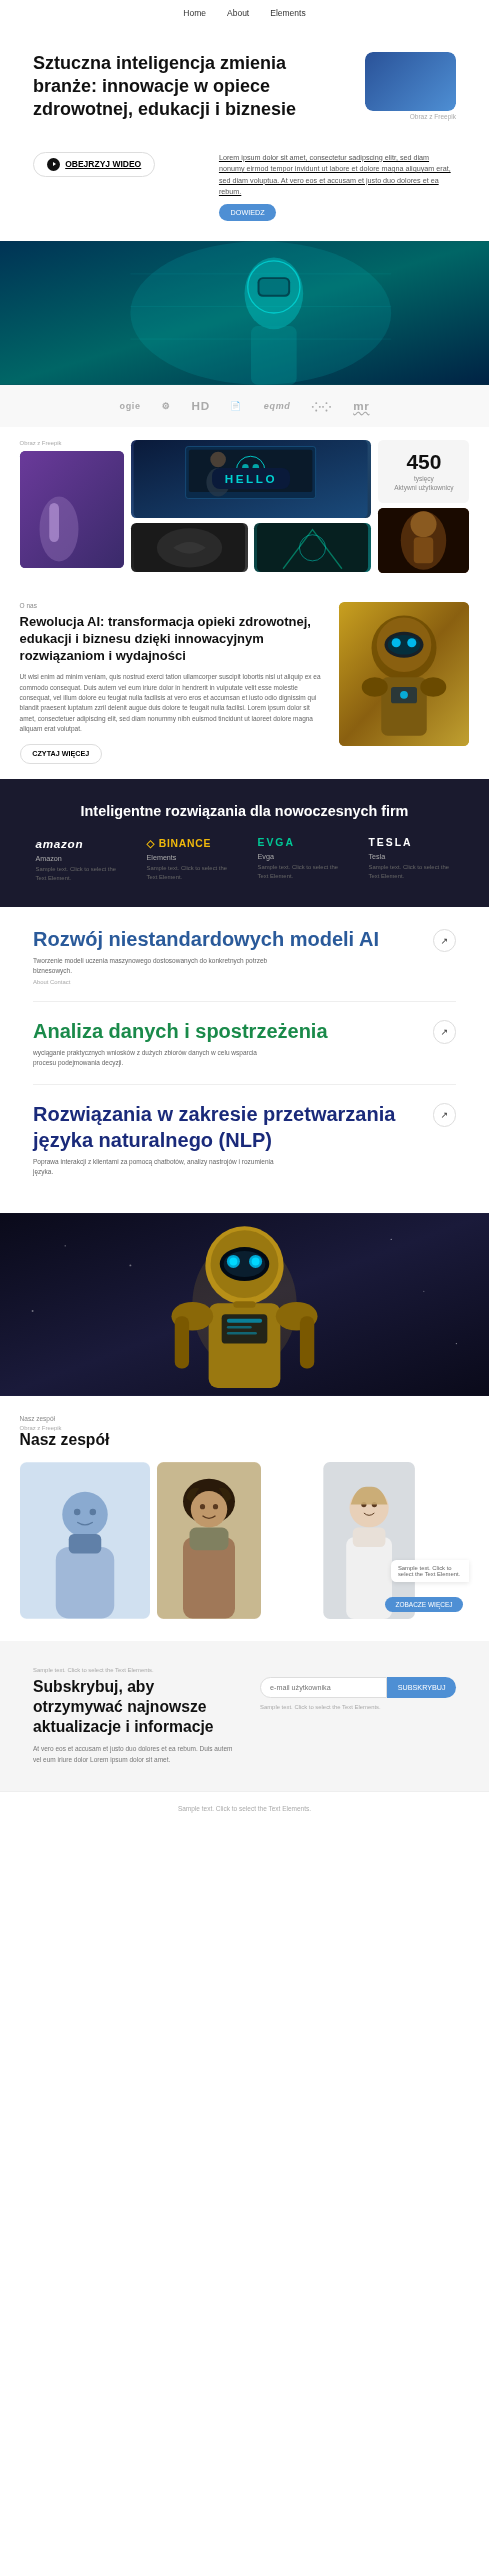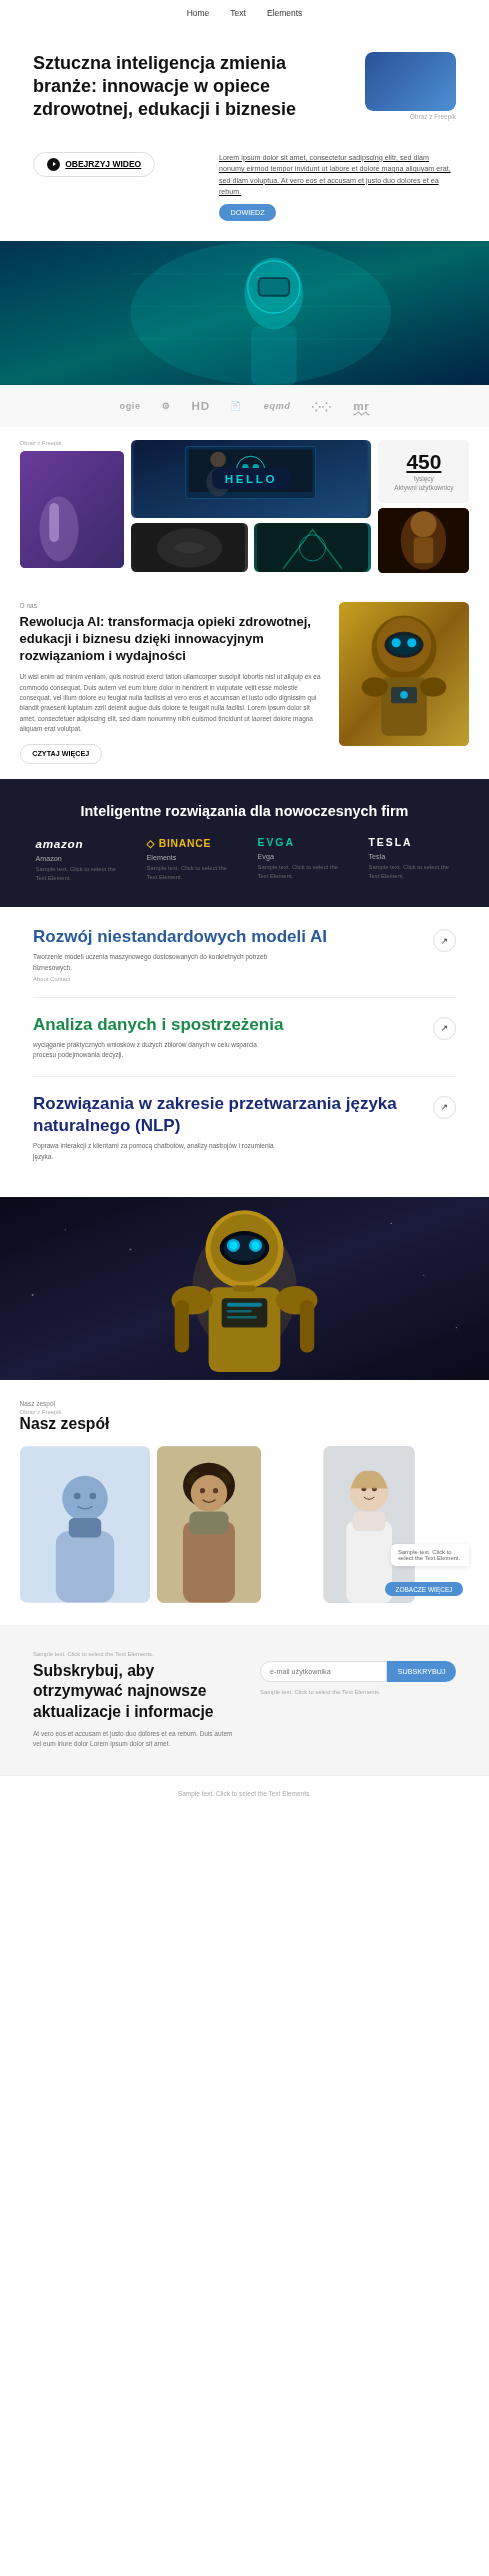--- a/index.html
+++ b/index.html
@@ -40,21 +40,21 @@
     .gallery-img-tall { width: 104px; height: 117px; background: linear-gradient(135deg, #4a3a7a, #7a5ab0); border-radius: 5.2px; }
     .gallery-center { flex: 1; display: flex; flex-direction: column; gap: 5.2px; }
     .gallery-img-wide { width: 100%; height: 78px; background: linear-gradient(135deg, #1a2a5a 0%, #2a5a8a 40%, #1a3a5a 100%); border-radius: 5.2px; position: relative; display: flex; align-items: center; justify-content: center; }
     .hello-badge { background: #0a1a3a; color: #00d0d0; font-size: 11.7px; font-weight: 700; padding: 3.9px 13px; border-radius: 8px; letter-spacing: 2.6px; }
     .gallery-bottom-row { display: flex; gap: 5.2px; }
     .gallery-img-sm { flex: 1; height: 49px; border-radius: 5.2px; }
     .gallery-img-sm.dark { background: linear-gradient(135deg, #1a1a1a, #3a3a3a); }
     .gallery-img-sm.teal { background: linear-gradient(135deg, #0a3a3a, #0a6a6a); }
     .gallery-right { width: 91px; display: flex; flex-direction: column; gap: 5.2px; }
     .count-box { background: #f5f5f5; border-radius: 5.2px; padding: 10.4px 7.8px; text-align: center; }
-    .count-number { font-size: 21px; font-weight: 700; color: #111; text-decoration: underline; }
+    .count-number { font-size: 21px; font-weight: 700; color: #111; }
     .count-label { font-size: 6.5px; color: #888; line-height: 1.4; }
     .gallery-img-robot { width: 100%; height: 65px; background: linear-gradient(135deg, #2a1a0a, #6a3a1a); border-radius: 5.2px; }
 
     
     .about-section { display: flex; padding: 15.7px 19.6px; gap: 13px; }
     .about-left { flex: 1; }
     .about-label { font-size: 6.5px; color: #888; margin-bottom: 5.2px; }
     .about-title { font-size: 13px; font-weight: 700; line-height: 1.3; color: #111; margin-bottom: 7.8px; }
     .about-text { font-size: 6.5px; color: #666; line-height: 1.6; margin-bottom: 9px; }
     .czytaj-btn { background: #fff; border: 1px solid #ddd; border-radius: 10.4px; padding: 4.6px 11.7px; font-size: 7.2px; font-weight: 600; cursor: pointer; }
@@ -71,21 +71,21 @@
     .brand-logo.binance { color: #f0b90b; }
     .brand-logo.evga { color: #00c896; letter-spacing: 2px; }
     .brand-logo.tesla { letter-spacing: 2px; }
     .brand-name { font-size: 7.2px; color: #aaa; margin-bottom: 2.6px; }
     .brand-desc { font-size: 5.9px; color: #666; line-height: 1.5; max-width: 85px; }
 
     
     .services-section { padding: 19.6px 33px; background: #fff; }
     .service-item { display: flex; margin-bottom: 15.7px; gap: 10.4px; align-items: flex-start; }
     .service-text { flex: 1; }
-    .service-title { font-size: 17px; font-weight: 700; color: #2a5a9a; line-height: 1.3; margin-bottom: 3.9px; }
+    .service-title { font-size: 20px; font-weight: 700; color: #2a5a9a; line-height: 1.3; margin-bottom: 3.9px; }
     .service-title.green { color: #1a8a4a; }
     .service-title.dark-blue { color: #1a2a7a; }
     .service-desc { font-size: 6.5px; color: #666; line-height: 1.6; max-width: 248px; }
     .service-meta { font-size: 5.9px; color: #aaa; margin-top: 2.6px; }
     .arrow-btn { width: 23.5px; height: 23.5px; border: 1px solid #ddd; border-radius: 50%; display: flex; align-items: center; justify-content: center; cursor: pointer; flex-shrink: 0; margin-top: 2.6px; }
     .arrow-btn::after { content: '↗'; font-size: 9px; color: #333; }
     .service-divider { border: none; border-top: 0.7px solid #eee; margin: 0 0 15.7px; }
 
     
     .robot-section-img { width: 100%; height: 183px; background: linear-gradient(135deg, #1a1a2e 0%, #2a2a4e 30%, #3a3a5e 60%, #1a1a2e 100%); position: relative; overflow: hidden; }
@@ -117,21 +117,21 @@
 
     
     .footer { background: #fff; padding: 10.4px 33px; text-align: center; border-top: 0.7px solid #eee; }
     .footer-text { font-size: 6.5px; color: #aaa; }
   </style>
 </head>
 <body>
 
 <nav>
   <a href="#">Home</a>
-  <a href="#">Text</a>
+  <a href="#">About</a>
   <a href="#">Elements</a>
 </nav>
 
 <div class="hero">
   <div class="hero-left">
     <h1>Sztuczna inteligencja zmienia branże: innowacje w opiece zdrowotnej, edukacji i biznesie</h1>
   </div>
   <div>
     <div class="hero-img-small">
       <div class="img-placeholder"></div>

